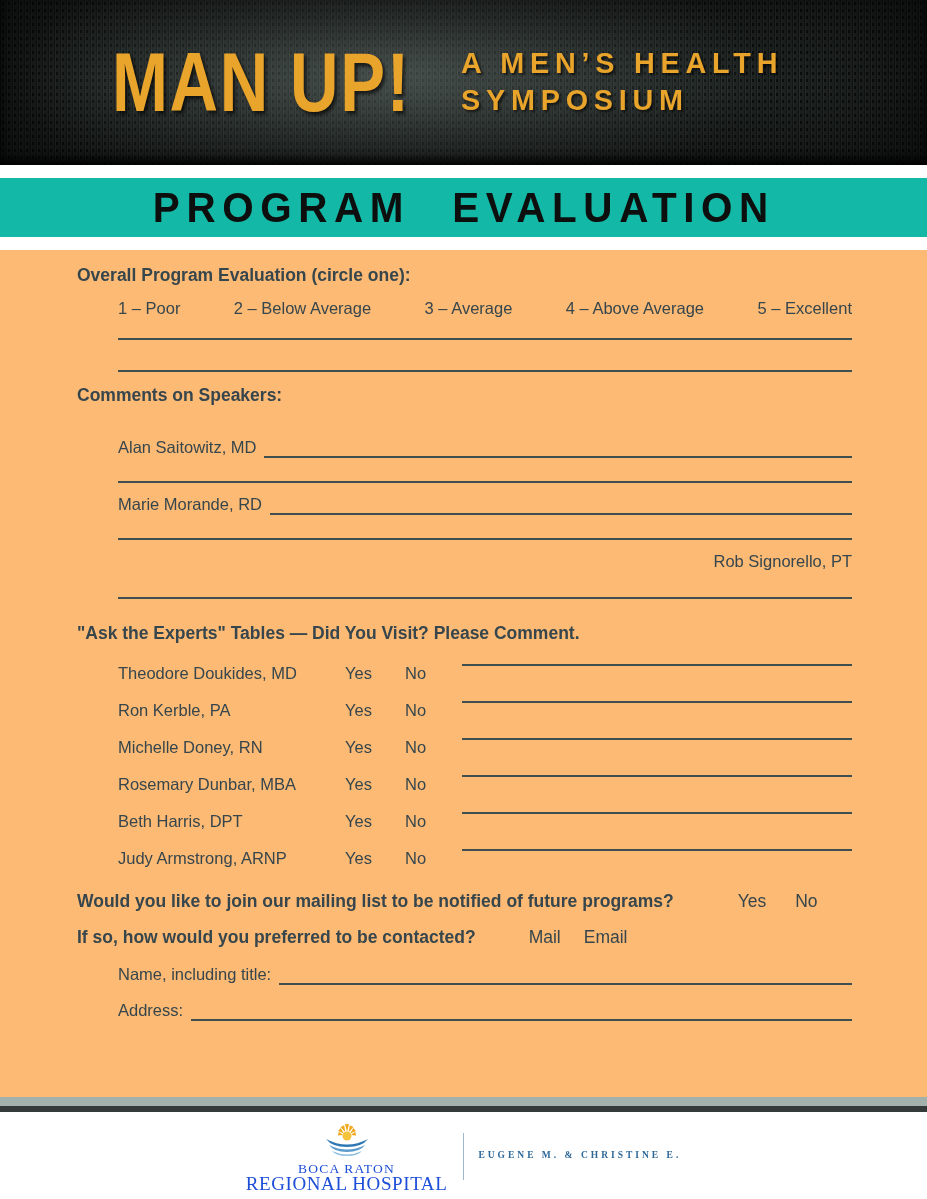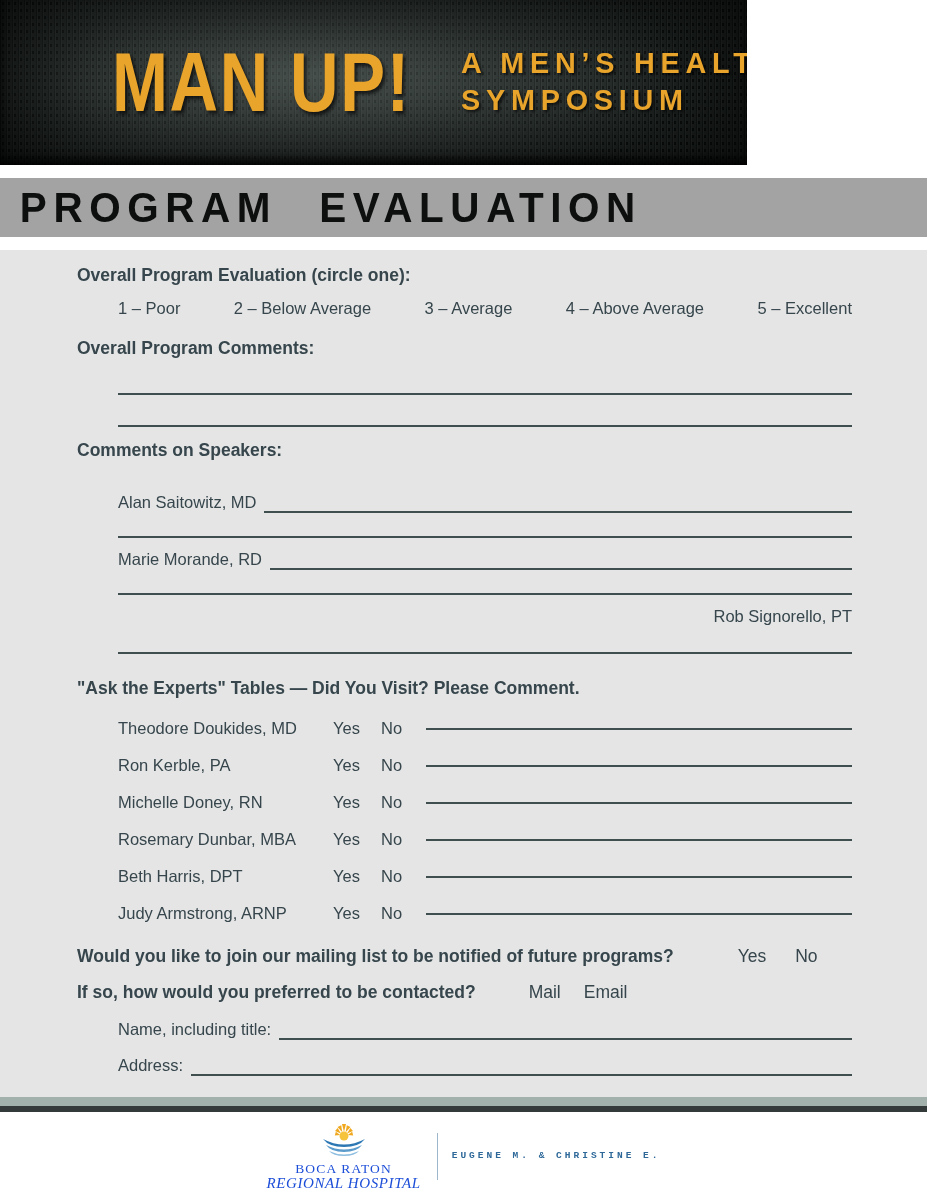--- a/index.html
+++ b/index.html
@@ -5,21 +5,21 @@
   * { margin: 0; padding: 0; box-sizing: border-box; }
   html, body { background: #ffffff; }
   body {
     width: 927px; height: 1199px;
     font-family: "Liberation Sans", sans-serif;
     position: relative; overflow: hidden;
   }
 
   
   .banner {
-    position: relative; width: 747px; height: 165px;
+    position: relative; width: 927px; height: 165px;
     background-color: #272e2c;
     background-image:
       radial-gradient(ellipse 520px 190px at 42% 45%, rgba(148,163,156,0.50), rgba(148,163,156,0) 72%),
       radial-gradient(circle 2.1px at 3px 3.5px, rgba(10,14,13,0.9) 55%, rgba(10,14,13,0) 60%),
       radial-gradient(circle 1.2px at 3px 3.5px, rgba(170,185,178,0.25) 55%, rgba(170,185,178,0) 62%),
       repeating-linear-gradient(90deg, rgba(0,0,0,0.35) 0 1px, rgba(90,100,96,0.22) 1px 2px, rgba(0,0,0,0) 2px 6px);
     background-size: auto, 6px 7px, 6px 7px, 6px 7px;
     box-shadow: inset 0 0 110px 30px rgba(0,0,0,0.75), inset 0 -6px 10px rgba(0,0,0,0.9);
     overflow: hidden;
   }
@@ -33,74 +33,74 @@
     position: absolute; left: 461px; top: 44px;
     font-size: 30px; font-weight: bold; line-height: 37px; letter-spacing: 6px;
     transform: scaleX(0.96); transform-origin: left top;
     text-shadow: 2px 2px 3px rgba(0,0,0,0.65);
     white-space: nowrap;
   }
 
   
   .gap { width: 927px; height: 13px; background: #ffffff; }
   .title-band {
-    width: 927px; height: 59px; background: #a3a3a3;
-    display: flex; align-items: center; justify-content: flex-start;
+    width: 927px; height: 59px; background: #14b8a6;
+    display: flex; align-items: center; justify-content: center;
   }
   .title-band span {
     color: #0d0f0e; font-size: 43px; font-weight: bold;
     letter-spacing: 7px; word-spacing: 26px;
     transform: scaleX(0.94); transform-origin: center;
     white-space: nowrap;
   }
 
   
   .form-body {
-    width: 927px; height: 847px; background: #e5e5e5;
+    width: 927px; height: 847px; background: #fdba74;
     padding: 15px 75px 0 77px;
     color: #36464c; font-size: 16.5px;
     overflow: hidden;
   }
   .h { font-size: 17.5px; font-weight: bold; }
   .indent { margin-left: 41px; }
   .line-full { height: 2px; background: #3f4f50; }
 
   .ratings-row {
     display: flex; justify-content: space-between;
     margin: 13px 0 20px 41px;
   }
   .inline-row { display: flex; align-items: flex-end; }
   .inline-row .lbl { white-space: nowrap; padding-bottom: 1px; }
   .inline-row .wline { flex: 1 1 auto; border-bottom: 2px solid #3f4f50; margin-left: 8px; }
 
-  .expert-row { display: flex; align-items: center; margin: 8px 0 17px 41px; }
+  .expert-row { display: flex; align-items: flex-start; margin: 8px 0 17px 41px; gap: 12px; }
   .expert-row .ename { width: 215px; white-space: nowrap; padding-bottom: 1px; }
   .expert-row .yes { width: 48px; padding-bottom: 1px; }
   .expert-row .no  { width: 40px; padding-bottom: 1px; }
   .expert-row .wline { flex: 1 1 auto; border-bottom: 2px solid #3f4f50; margin-left: 5px; }
 
   .q-row { display: flex; align-items: baseline; margin-bottom: 15px; }
   .q-row .choice { font-weight: normal; }
 
   
   .strip-green { width: 927px; height: 9px; background: #a2b1ab; }
   .strip-dark  { width: 927px; height: 6px; background: #34393a; }
   .footer {
     width: 927px; height: 89px; background: #ffffff;
     display: flex; align-items: center; justify-content: center;
   }
   .logo-wrap { display: flex; align-items: center; }
   .hospital-block { text-align: center; color: #1d4ed8; font-family: "Liberation Serif", serif; }
   .hospital-block .hl1 { font-size: 13.5px; letter-spacing: 1.2px; line-height: 15px; }
-  .hospital-block .hl2 { font-size: 15px; letter-spacing: 0.6px; line-height: 15px; font-style: italic; }
+  .hospital-block .hl2 { font-size: 19px; letter-spacing: 0.6px; line-height: 15px; }
   .logo-divider { width: 1px; height: 47px; background: #9db7cc; margin: 0 14px 0 16px; }
   .institute-block { color: #2d6899; }
   .institute-block .eyebrow {
     font-size: 9.5px; font-weight: bold; letter-spacing: 3px;
-    margin-bottom: 3px; font-family: Liberation Mono, monospace;
+    margin-bottom: 3px; font-family: Liberation Serif, serif;
   }
   .institute-block .iname {
     font-family: "Liberation Serif", serif; font-size: 28px;
     font-variant: small-caps; letter-spacing: 0.5px; line-height: 28px;
   }
   .sun-logo { display: block; margin: 0 auto 2px auto; }
 </style>
 </head>
 <body>
 
@@ -125,21 +125,20 @@
   <div class="h">Overall Program Evaluation (circle one):</div>
 
   <div class="ratings-row">
     <span>1 – Poor</span>
     <span>2 – Below Average</span>
     <span>3 – Average</span>
     <span>4 – Above Average</span>
     <span>5 – Excellent</span>
   </div>
 
-  <div class="h" style="margin-bottom:34px;">Overall Program Comments:</div>
   <div class="line-full indent" style="margin-bottom:30px;"></div>
   <div class="line-full indent" style="margin-bottom:13px;"></div>
 
   <div class="h" style="margin-bottom:32px;">Comments on Speakers:</div>
 
   <div class="inline-row indent" style="margin-bottom:23px;align-items:flex-end;">
     <span class="lbl">Alan Saitowitz, MD</span>
     <span class="wline"></span>
   </div>
   <div class="line-full indent" style="margin-bottom:12px;"></div>

